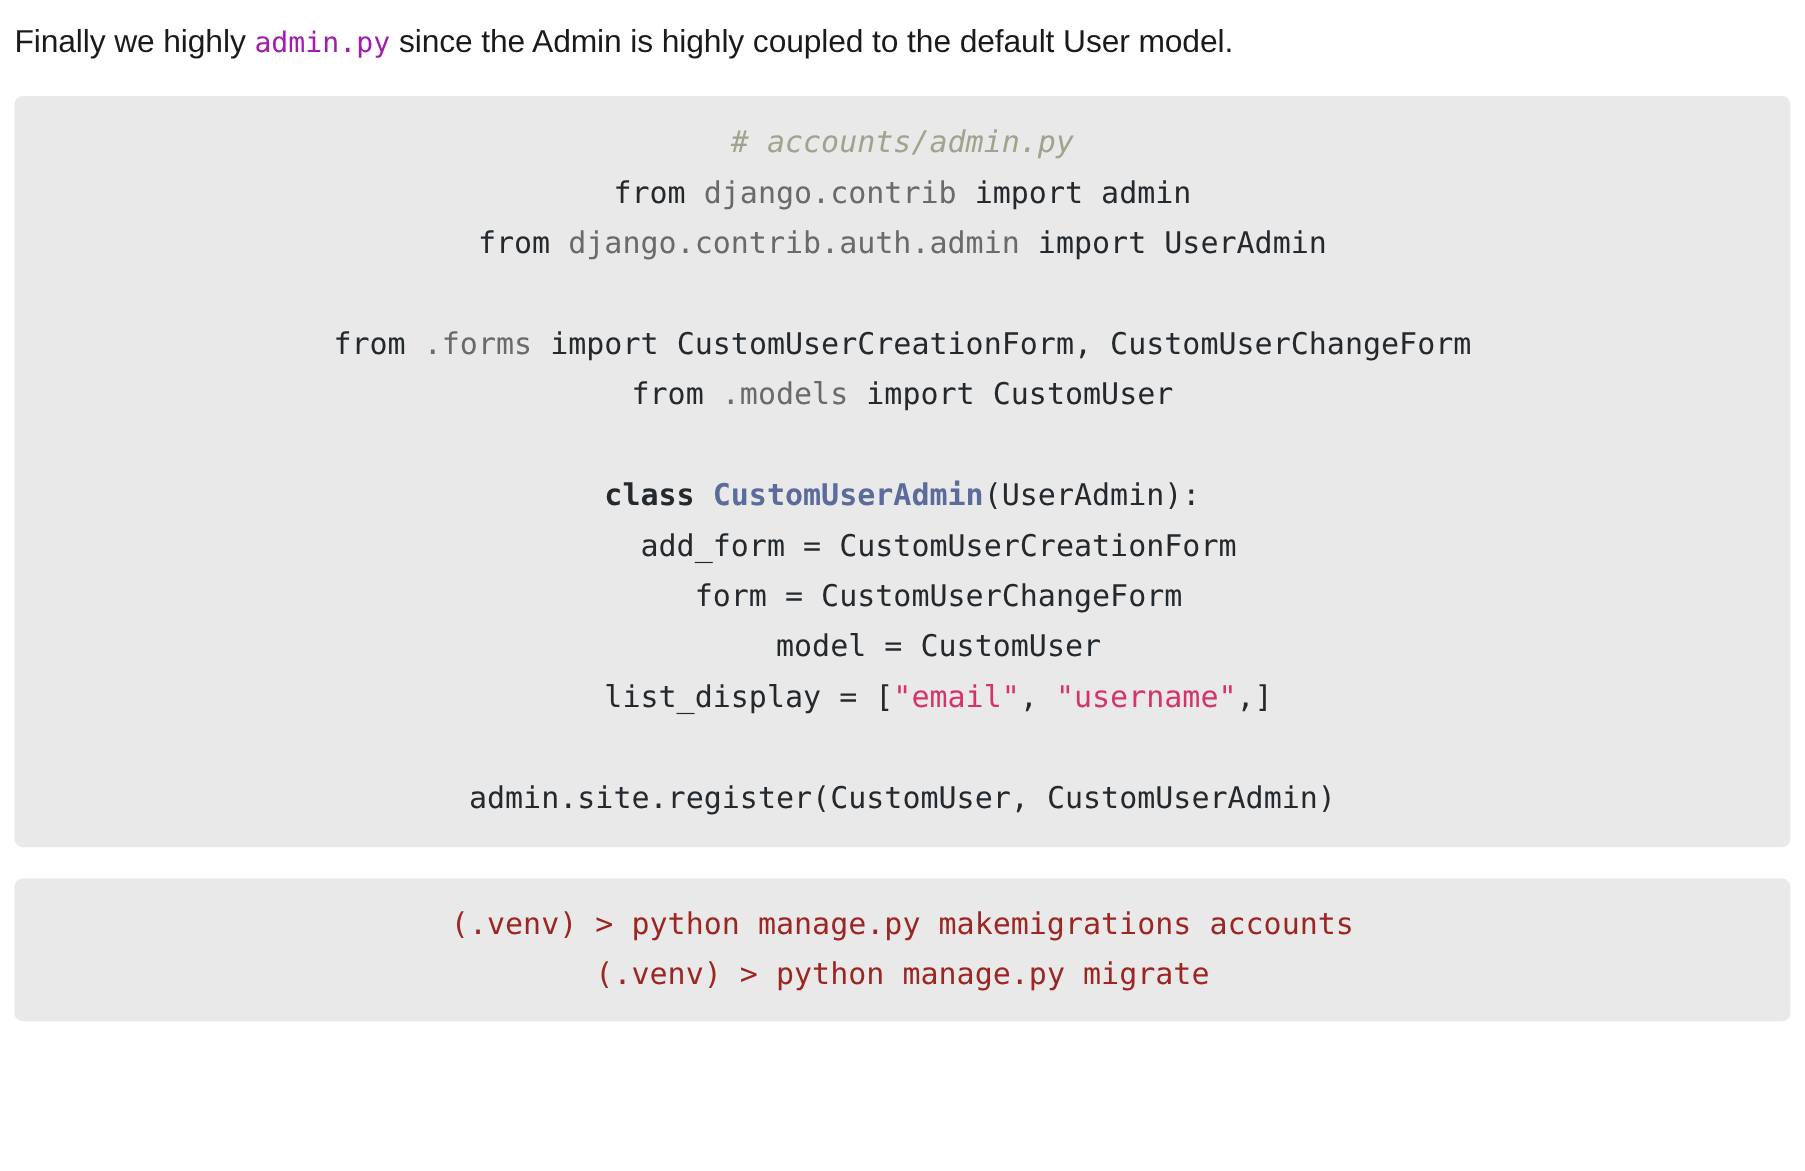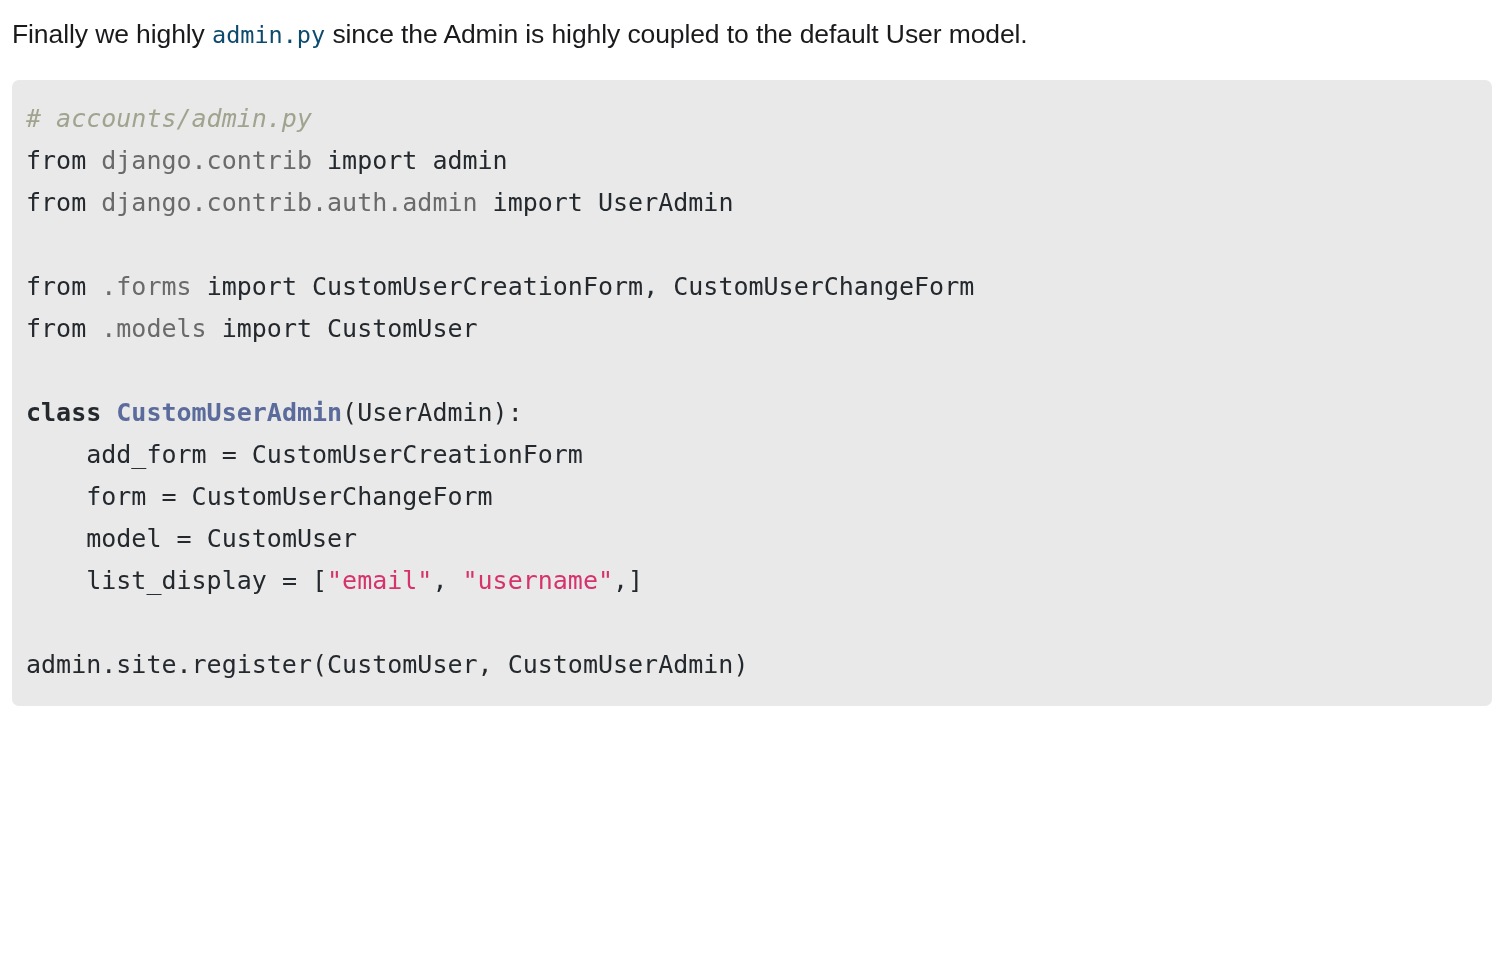--- a/index.html
+++ b/index.html
@@ -35,21 +35,21 @@
   .prose.p-top {
     padding-top: 11px;
   }
   .prose.p-mid {
     padding-top: 12px;
   }
 
   code.inline {
     font-family: "DejaVu Sans Mono", "Liberation Mono", monospace;
     font-size: 23.5px;
-    color: #0c4a6e;
+    color: #a21caf;
     letter-spacing: 0;
     white-space: pre;
   }
 
   
   .codeblock {
     background: #e9e9e9;
     border-radius: 7px;
     box-sizing: border-box;
     overflow: hidden;
@@ -64,20 +64,21 @@
   }
 
   pre.code {
     margin: 0;
     font-family: "DejaVu Sans Mono", "Liberation Mono", monospace;
     font-size: 25px;
     line-height: 42px;
     color: #24292e;
     white-space: pre;
     tab-size: 4;
+    text-align: center;
   }
   pre.code.term {
     color: #9c2722;
     font-size: 25px;
     line-height: 42px;
   }
 
   
   .tok-comment { color: #a0a48f; font-style: italic; }
   .tok-kw      { color: #24292e; }
@@ -106,14 +107,18 @@
 <span class="tok-kw-b">class </span><span class="tok-name">CustomUserAdmin</span><span class="tok-plain">(UserAdmin):</span>
 <span class="tok-plain">    add_form </span><span class="tok-op">=</span><span class="tok-plain"> CustomUserCreationForm</span>
 <span class="tok-plain">    form </span><span class="tok-op">=</span><span class="tok-plain"> CustomUserChangeForm</span>
 <span class="tok-plain">    model </span><span class="tok-op">=</span><span class="tok-plain"> CustomUser</span>
 <span class="tok-plain">    list_display </span><span class="tok-op">=</span><span class="tok-plain"> [</span><span class="tok-str">"email"</span><span class="tok-plain">, </span><span class="tok-str">"username"</span><span class="tok-plain">,]</span>
 <span class="tok-plain"></span>
 <span class="tok-plain">admin.site.register(CustomUser, CustomUserAdmin)</span></pre>
   </div>
 
 
+  <div class="codeblock terminal">
+    <pre class="code term">(.venv) &gt; python manage.py makemigrations accounts
+(.venv) &gt; python manage.py migrate</pre>
+  </div>
 
 </div>
 
 </body></html>

